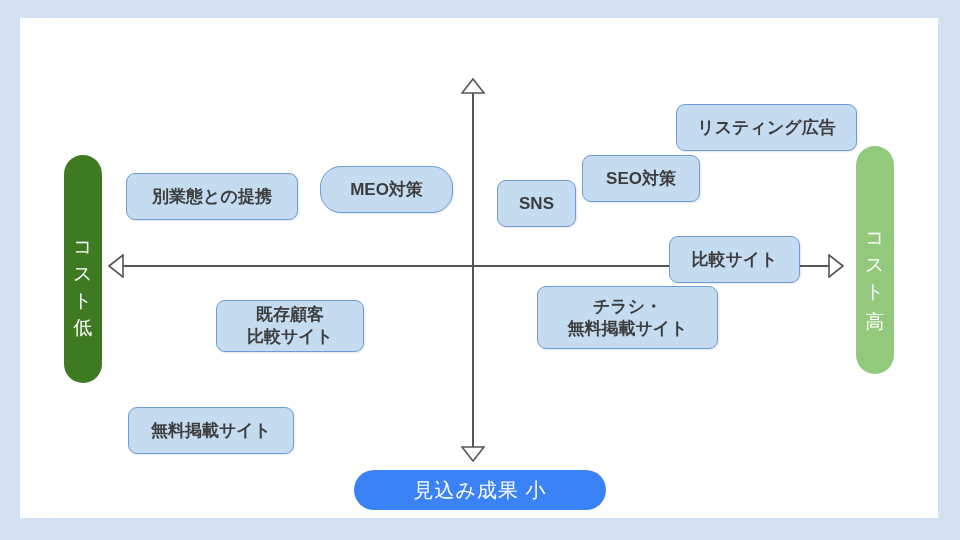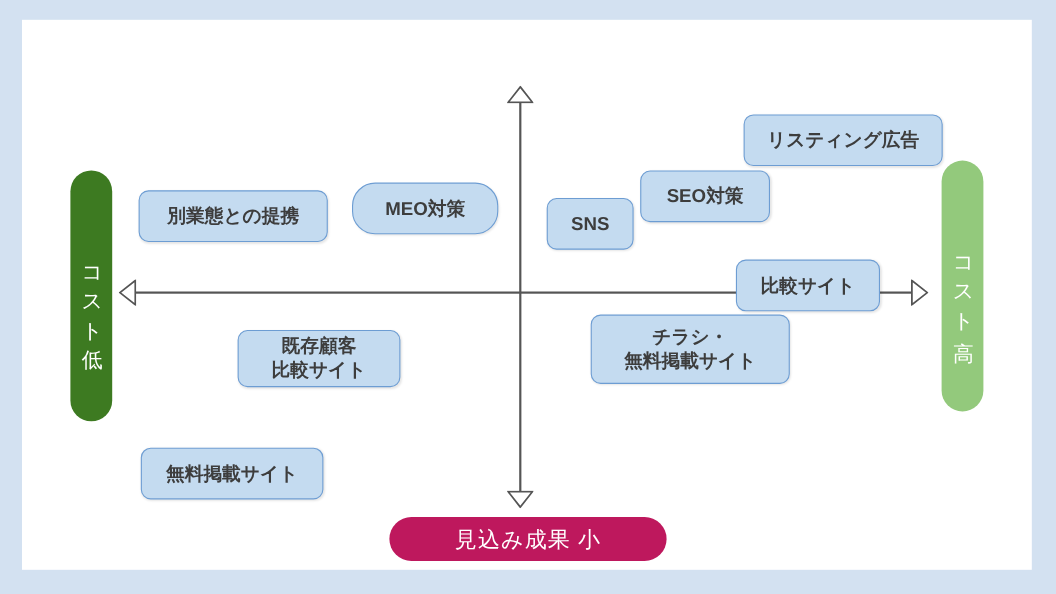--- a/index.html
+++ b/index.html
@@ -65,21 +65,21 @@
     border-radius: 20px;
     background: #3d7ee0;
     font-size: 20px;
   }
   #pill-bottom {
     left: 354px;
     top: 470px;
     width: 252px;
     height: 40px;
     border-radius: 20px;
-    background: #be185d;
+    background: #3b82f6;
     font-size: 20px;
   }
   #pill-left {
     left: 64px;
     top: 155px;
     width: 38px;
     height: 228px;
     border-radius: 19px;
     background: #3d7a21;
     font-size: 19px;

